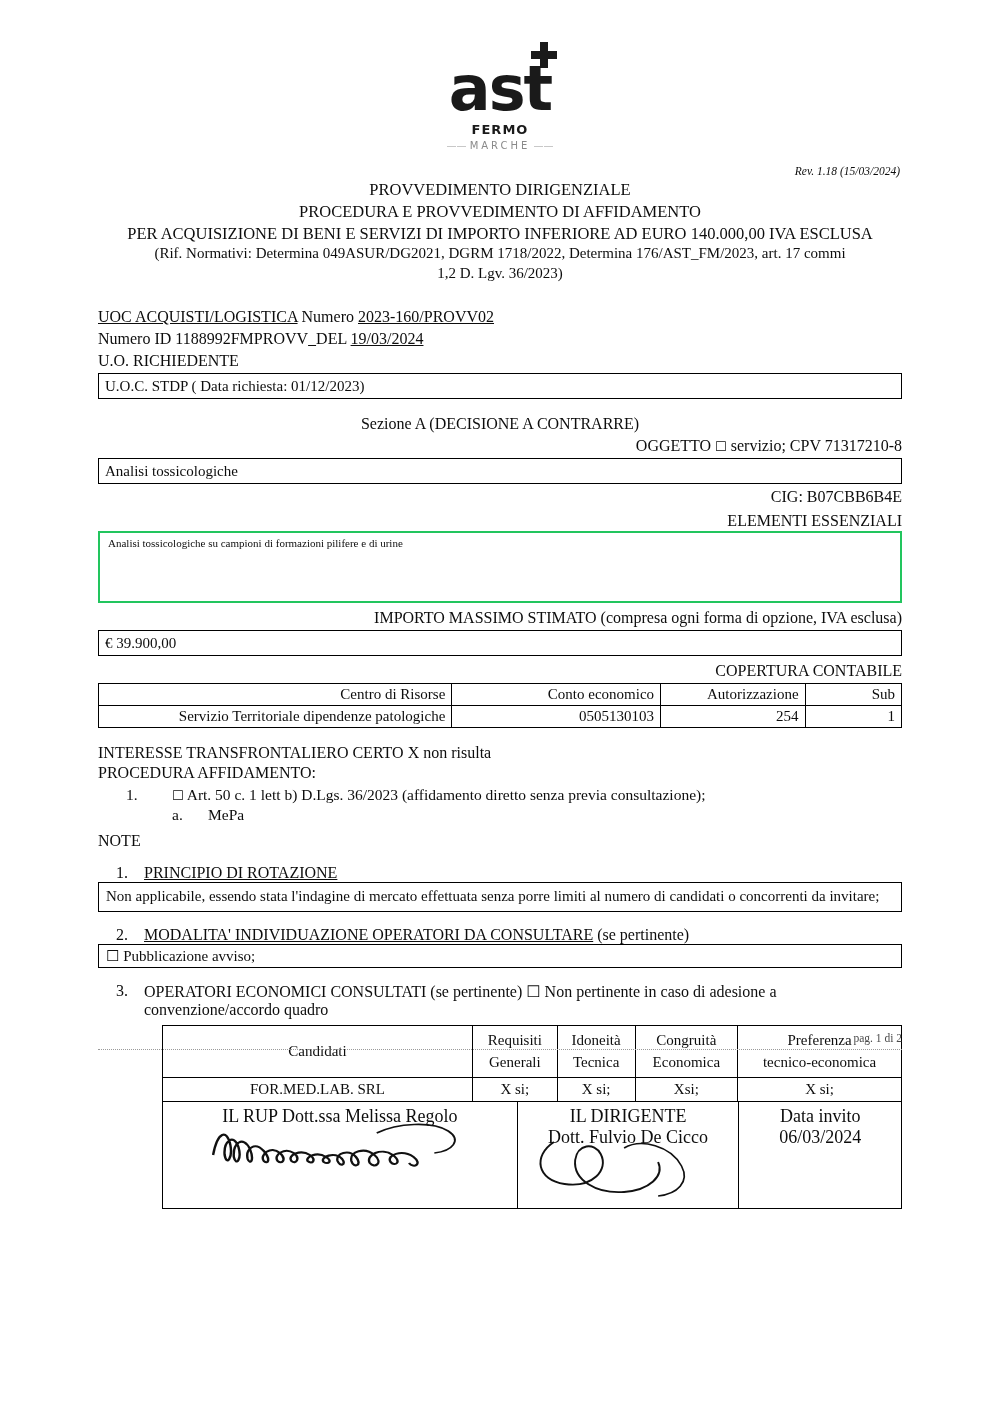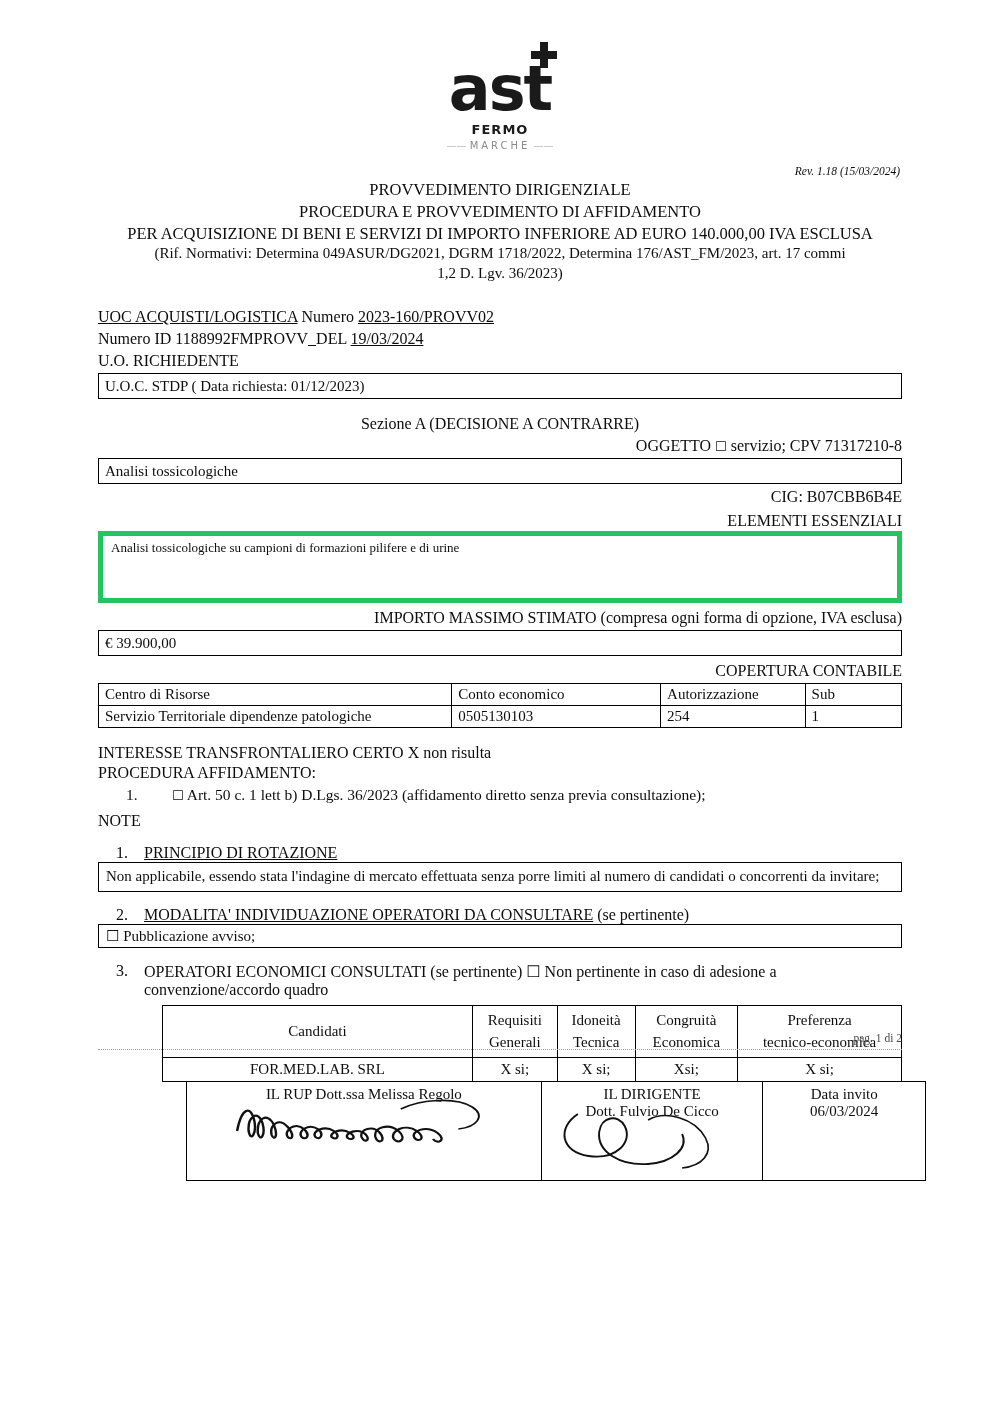--- a/index.html
+++ b/index.html
@@ -73,37 +73,37 @@
     border:1px solid #000;
     font-size:15px;
     padding:2px 6px;
     line-height:1.35;
     margin-top:1px;
   }
   .section-center { text-align:center; font-size:16px; margin-top:16px; }
   .lbl { font-size:16px; margin-top:10px; line-height:1.35;text-align:right; }
   .lbl.tight { margin-top:2px; }
   .bigbox {
-    border:5px solid #22c55e;
+    border:2px solid #22c55e;
     min-height:72px;
-    font-size:13px;
+    font-size:11px;
     padding:4px 8px;
   }
 
   table.contab {
     width:100%;
     border-collapse:collapse;
     font-size:15px;
     margin-top:1px;
   }
   table.contab td, table.contab th {
     border:1px solid #000;
     padding:2px 6px;
     font-weight:normal;
-    text-align:left;
+    text-align:right;
   }
 
   .para { font-size:16px; margin-top:14px; line-height:1.4; }
   .list-1 { margin-top:4px; padding-left:28px; font-size:15.5px; }
   .list-row { display:flex; }
   .list-num { width:46px; flex:0 0 46px; }
   .list-sub { padding-left:46px; margin-top:2px; }
   .list-sub .la { display:inline-block; width:36px; }
 
   .note-label { font-size:16px; margin-top:8px; }
@@ -133,23 +133,23 @@
     border:1px solid #000;
     text-align:center;
     padding:3px 4px;
     vertical-align:middle;
   }
   table.cand td.cand-name { width:310px; }
   .hdr-two { line-height:1.5; }
 
   table.sign {
     width:calc(100% - 64px);
-    margin-left:88px;
+    margin-left:64px;
     border-collapse:collapse;
-    font-size:15px;
+    font-size:18px;
     margin-top:-1px;
     padding-left:28px;
   }
   table.sign td {
     border:1px solid #000;
     text-align:center;
     vertical-align:top;
     padding:4px 4px 0 4px;
     height:78px;
     position:relative;
@@ -265,20 +265,23 @@
     <div class="para">INTERESSE TRANSFRONTALIERO CERTO  X non risulta</div>
     <div style="font-size:16px">PROCEDURA AFFIDAMENTO:</div>
 
     <div class="list-1">
       <div class="list-row">
         <span class="list-num">1.</span>
         <span>
           <span class="ck">☐</span>
           <span>Art. 50 c. 1 lett b) D.Lgs. 36/2023 (affidamento diretto senza previa consultazione);</span>
         </span>
+      </div>
+      <div class="list-sub">
+        <span class="la">a.</span><span>MePa</span>
       </div>
     </div>
 
     <div class="note-label">NOTE</div>
 
     <div class="num-block">
       <div class="num-head">
         <span class="n">1.</span>
         <span class="t">PRINCIPIO DI ROTAZIONE</span>
       </div>

